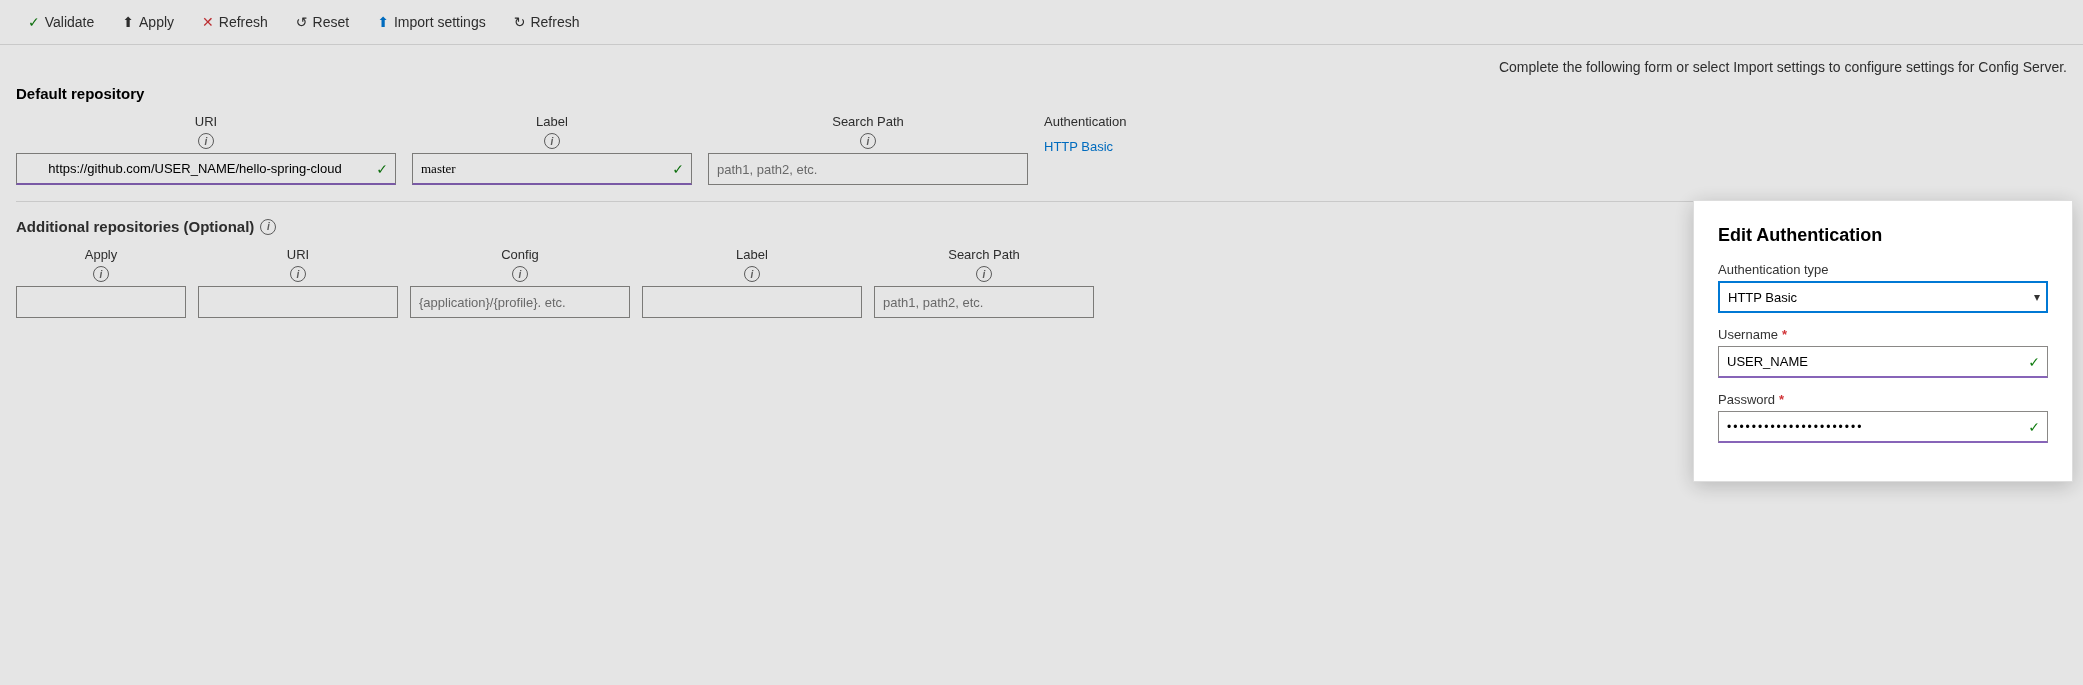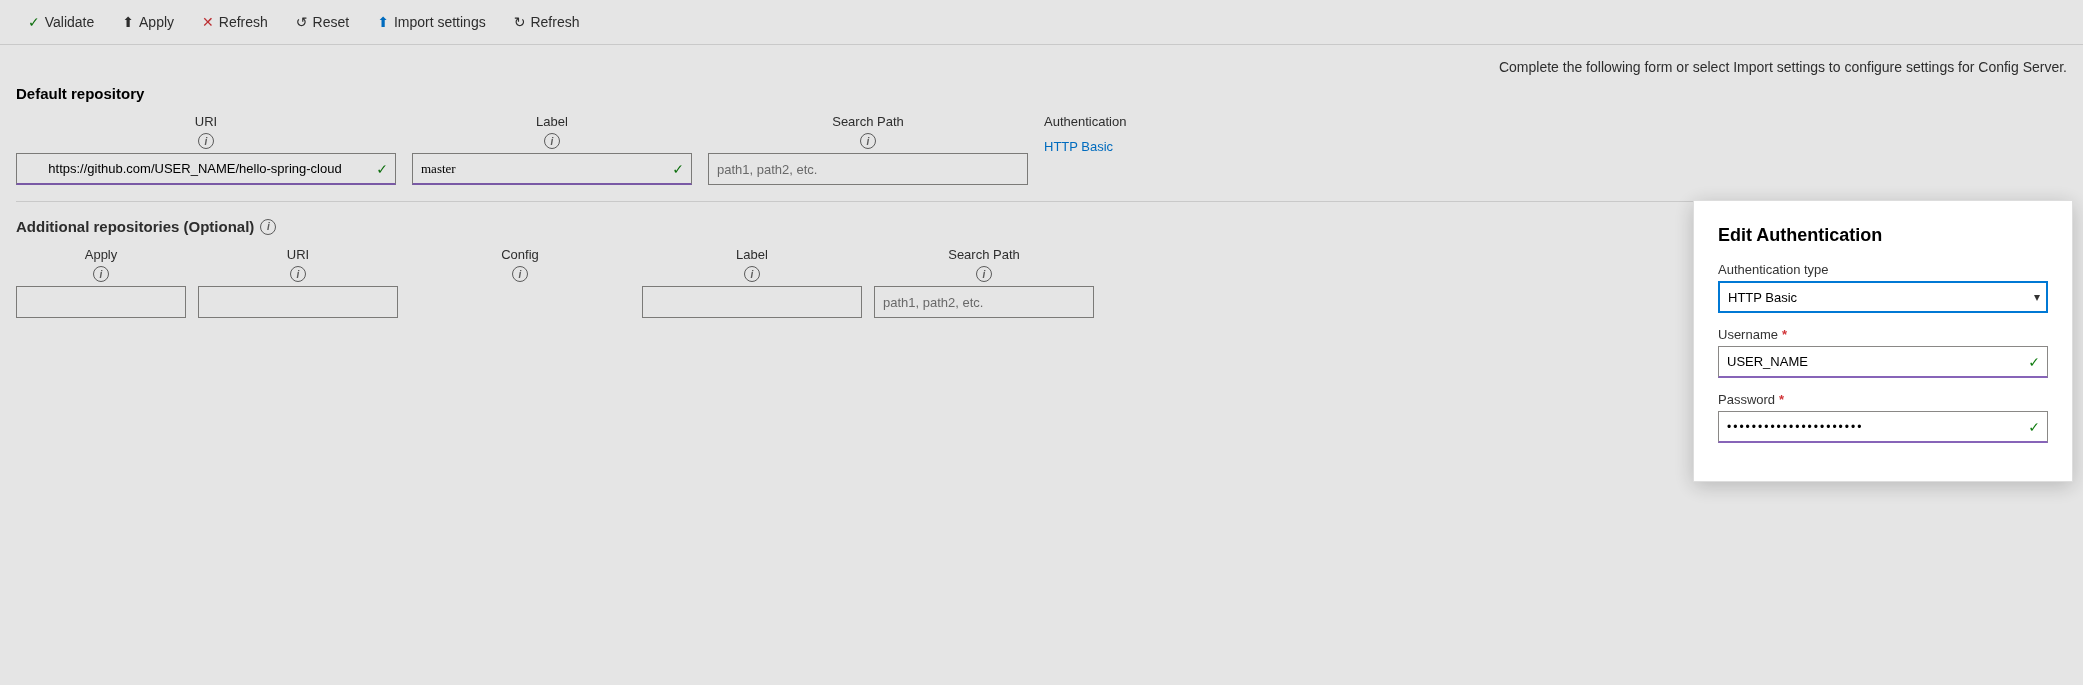--- a/index.html
+++ b/index.html
@@ -370,20 +370,21 @@
           <span class="info-icon" title="URI information">i</span>
         </div>
         <input type="text" class="field-input" style="width: 200px;" placeholder="">
       </div>
 
       <div class="additional-field-group" style="width:220px">
         <div class="field-label">
           <span>Config</span>
           <span class="info-icon" title="Pattern information">i</span>
         </div>
+        <input type="text" class="field-input" style="width: 220px;" placeholder="{application}/{profile}. etc.">
       </div>
 
       <div class="additional-field-group" style="width:220px">
         <div class="field-label">
           <span>Label</span>
           <span class="info-icon" title="Label information">i</span>
         </div>
         <input type="text" class="field-input" style="width: 220px;" placeholder="">
       </div>
 

